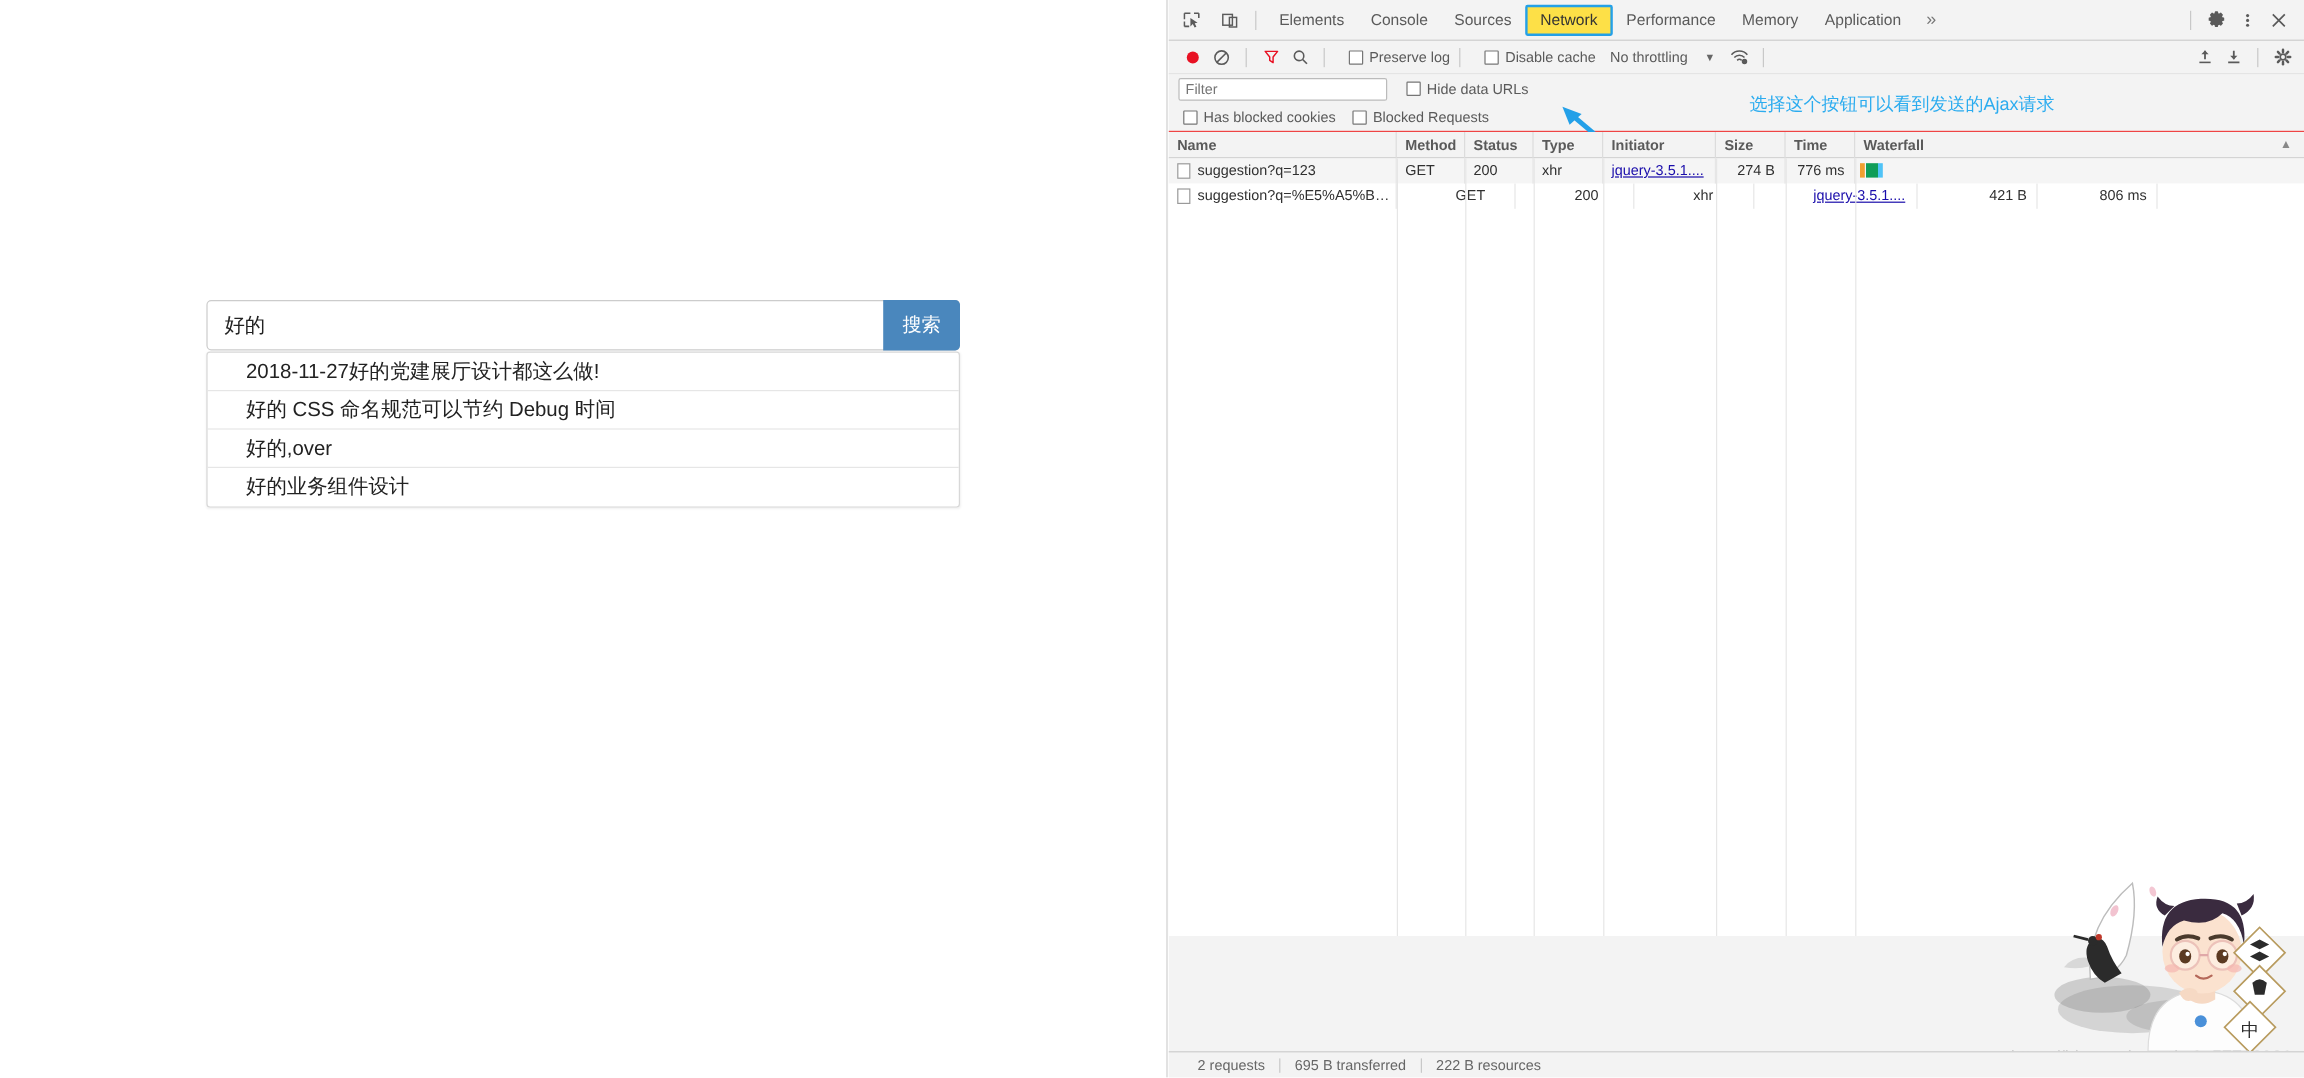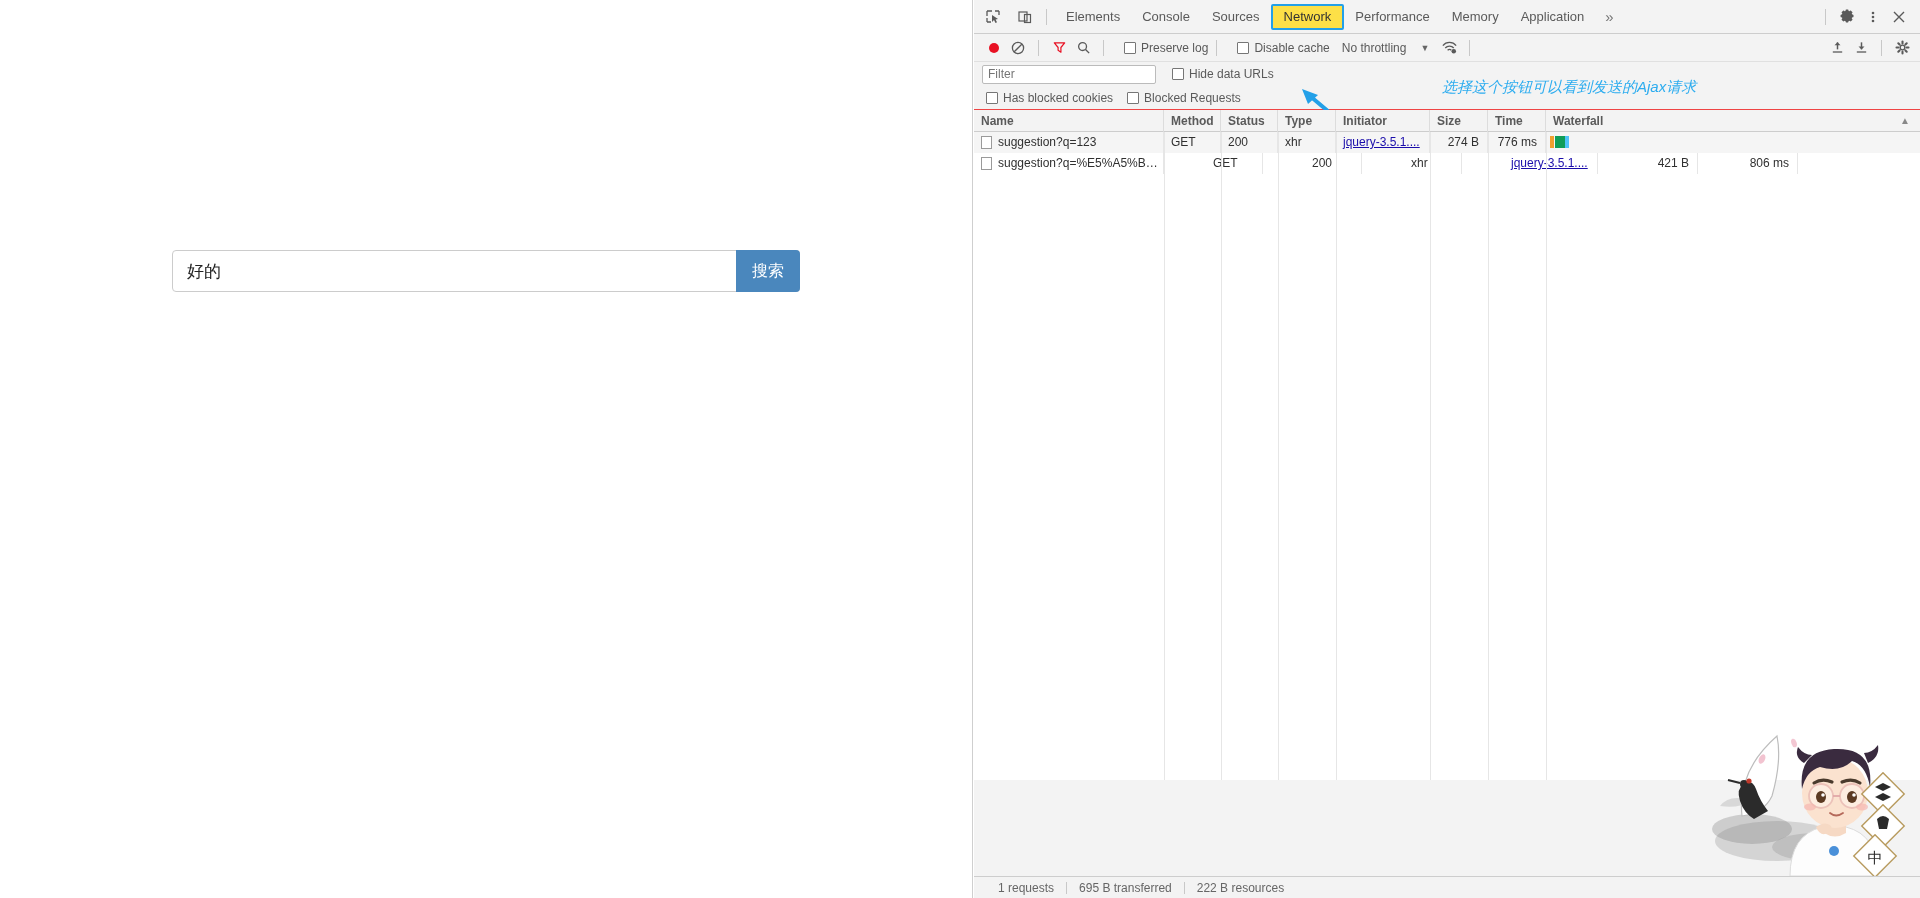--- a/index.html
+++ b/index.html
@@ -227,20 +227,26 @@
 <div id="app">
 
   <div id="page-pane">
     <div id="search-widget">
 
       <div id="search-row">
         <input id="search-input" type="text" value="好的" style="">
         <button id="search-button">搜索</button>
       </div>
 
+      <div id="suggestions">
+        <div class="suggest-item">2018-11-27好的党建展厅设计都这么做!</div>
+        <div class="suggest-item">好的 CSS 命名规范可以节约 Debug 时间</div>
+        <div class="suggest-item">好的,over</div>
+        <div class="suggest-item">好的业务组件设计</div>
+      </div>
 
     </div>
   </div>
 
   <div id="devtools">
 
     <div id="tabstrip">
       <div class="tb-icon">
         <svg width="14" height="14" viewBox="0 0 14 14">
           <path d="M1 1 h5 M1 1 v5" stroke="#5a5a5a" stroke-width="1.3" fill="none"></path>
@@ -390,21 +396,21 @@
         <span class="cbx"></span>
         <span class="cb-label">Blocked Requests</span>
       </div>
     </div>
 
     <svg id="anno-arrow" width="56" height="44" viewBox="0 0 56 44">
       <path d="M52 42 L14 10" stroke="#23a0e8" stroke-width="4" stroke-linecap="round"></path>
       <path d="M6 3 L22 9 L12 18 Z" fill="#23a0e8"></path>
     </svg>
 
-    <div class="anno-text" style="left:468px; top:78px;font-style:italic;">选择这个按钮可以看到发送的Ajax请求</div>
+    <div class="anno-text" style="left:484px; top:78px;">选择这个按钮可以看到发送的Ajax请求</div>
 
     <div id="anno-box"></div>
 
     <div class="anno-text" style="left:25px; top:222px;">可以在这里看看发了几次Ajax请求</div>
 
     <div id="net-table">
 
       <div id="net-head">
         <div class="hcell" style="width:190px">Name</div>
         <div class="hcell" style="width:57px">Method</div>
@@ -523,21 +529,21 @@
         <rect x="178" y="140" width="30" height="30" transform="rotate(45 193 155)"></rect>
       </g>
       <path d="M193 86 l8 -4 l8 4 l-8 4 Z M193 96 l8 -4 l8 4 l-8 4 Z" fill="#2b2b2b"></path>
       <path d="M195 118 q6 -6 12 0 l-2 10 h-8 Z" fill="#2b2b2b"></path>
       <text x="193" y="162" font-family="DejaVu Sans, sans-serif" font-size="15" fill="#2b2b2b" text-anchor="middle">中</text>
     </svg>
 
     <div id="wm-url">https://blog.csdn.net/m0_57712926</div>
 
     <div id="statusbar">
-      <span class="st-item">1 requests</span>
+      <span class="st-item">2 requests</span>
       <span class="st-sep"></span>
       <span class="st-item">695 B transferred</span>
       <span class="st-sep"></span>
       <span class="st-item">222 B resources</span>
     </div>
 
   </div>
 </div>
 
 </body></html>

